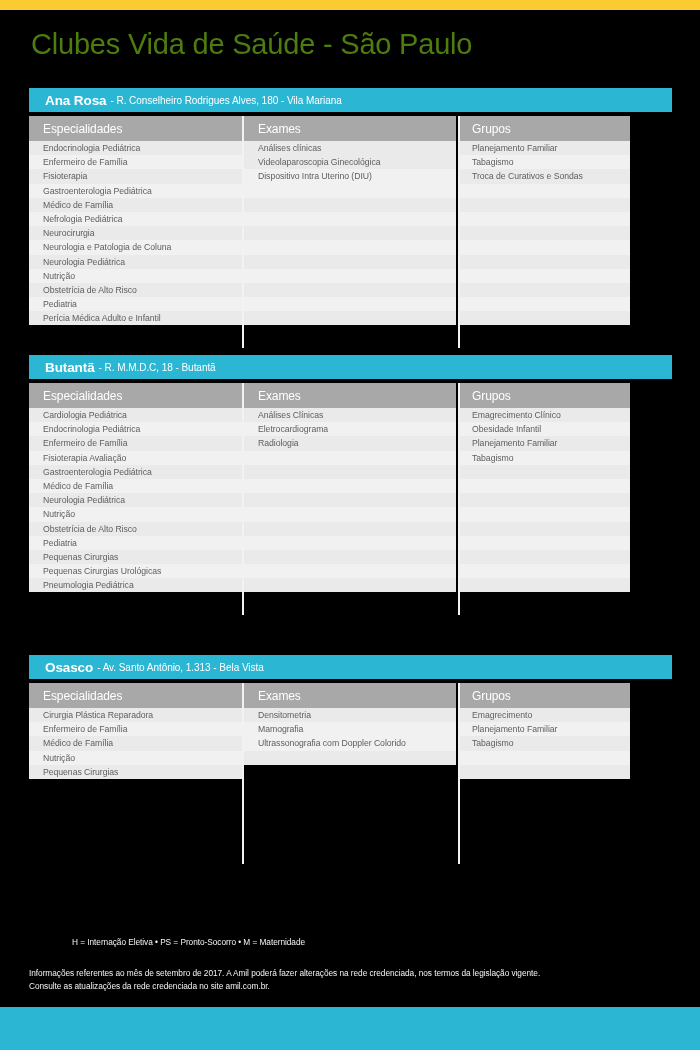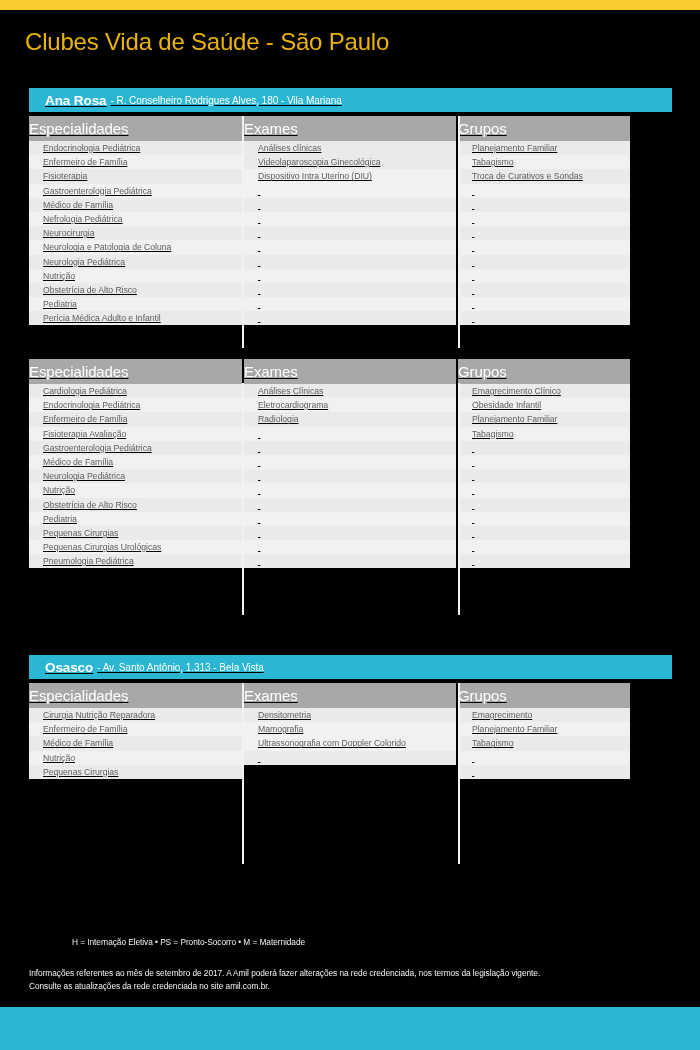--- a/index.html
+++ b/index.html
@@ -5,44 +5,44 @@
   * { margin:0; padding:0; box-sizing:border-box; }
   html,body { width:700px; height:1050px; }
   body {
     background:#000;
     font-family:"Liberation Sans", sans-serif;
     position:relative;
     overflow:hidden;
   }
   .top-bar { position:absolute; left:0; top:0; width:700px; height:10px; background:#fccb32; }
   .page-title {
-    position:absolute; left:25px; top:28px;
-    font-size:24px; font-weight:400; letter-spacing:-0.2px;
-    color:#eab308; white-space:nowrap;
-  }
-
-  .club { position:absolute; left:29px; width:643px;text-decoration:underline; }
+    position:absolute; left:31px; top:28px;
+    font-size:29px; font-weight:400; letter-spacing:-0.2px;
+    color:#4d7c0f; white-space:nowrap;
+  }
+
+  .club { position:absolute; left:29px; width:643px; }
 
   .club-head {
     background:#2bb6d4; height:24px;
     display:flex; align-items:center; padding-left:16px;
     white-space:nowrap; overflow:hidden;
   }
   .club-name { color:#fff; font-size:13.5px; font-weight:700; letter-spacing:-0.1px; }
   .club-addr { color:#fff; font-size:10px; font-weight:400; margin-left:4px; letter-spacing:-0.05px; }
 
   .grid { display:flex; gap:2px; margin-top:4px; }
   .col { width:213px; position:relative; }
   .col:nth-child(2){ width:212px; }
   .col:nth-child(3){ width:172px; }
 
   .col-head {
     background:#a8a8a8; height:25px;
-    display:flex; align-items:center; 
-    color:#fff; font-size:15px; font-weight:400; letter-spacing:-0.1px;
+    display:flex; align-items:center; padding-left:14px;
+    color:#fff; font-size:12px; font-weight:400; letter-spacing:-0.1px;
   }
   .col-body { display:flex; flex-direction:column; }
   .cell {
     height:14.2px; line-height:14.2px;
     padding-left:14px; font-size:8.7px; color:#5e5e5e;
     background:#eaeaea; white-space:nowrap; overflow:hidden;
     letter-spacing:-0.05px;
   }
   .cell.alt { background:#f1f1f1; }
   .cell.empty { color:transparent; }
@@ -130,20 +130,24 @@
             <div class="cell empty">&nbsp;</div>
             <div class="cell alt empty">&nbsp;</div>
             <div class="cell empty">&nbsp;</div>
           </div>
         </div>
       </div>
       <div class="divider" style="left: 213px; top: 28px; height: 231.6px;"></div>
       <div class="divider" style="left: 429px; top: 28px; height: 231.6px;"></div>
     </div>
     <div class="club" style="top: 355px;">
+      <div class="club-head">
+        <span class="club-name">Butantã</span>
+        <span class="club-addr">- R. M.M.D.C, 18 - Butantã</span>
+      </div>
       <div class="grid">
         <div class="col">
           <div class="col-head">Especialidades</div>
           <div class="col-body">
             <div class="cell">Cardiologia Pediátrica</div>
             <div class="cell alt">Endocrinologia Pediátrica</div>
             <div class="cell">Enfermeiro de Família</div>
             <div class="cell alt">Fisioterapia Avaliação</div>
             <div class="cell">Gastroenterologia Pediátrica</div>
             <div class="cell alt">Médico de Família</div>
@@ -198,21 +202,21 @@
     </div>
     <div class="club" style="top: 655px;">
       <div class="club-head">
         <span class="club-name">Osasco</span>
         <span class="club-addr">- Av. Santo Antônio, 1.313 - Bela Vista</span>
       </div>
       <div class="grid">
         <div class="col">
           <div class="col-head">Especialidades</div>
           <div class="col-body">
-            <div class="cell">Cirurgia Nutrição Reparadora</div>
+            <div class="cell">Cirurgia Plástica Reparadora</div>
             <div class="cell alt">Enfermeiro de Família</div>
             <div class="cell">Médico de Família</div>
             <div class="cell alt">Nutrição</div>
             <div class="cell">Pequenas Cirurgias</div>
           </div>
         </div>
         <div class="col">
           <div class="col-head">Exames</div>
           <div class="col-body">
             <div class="cell">Densitometria</div>

